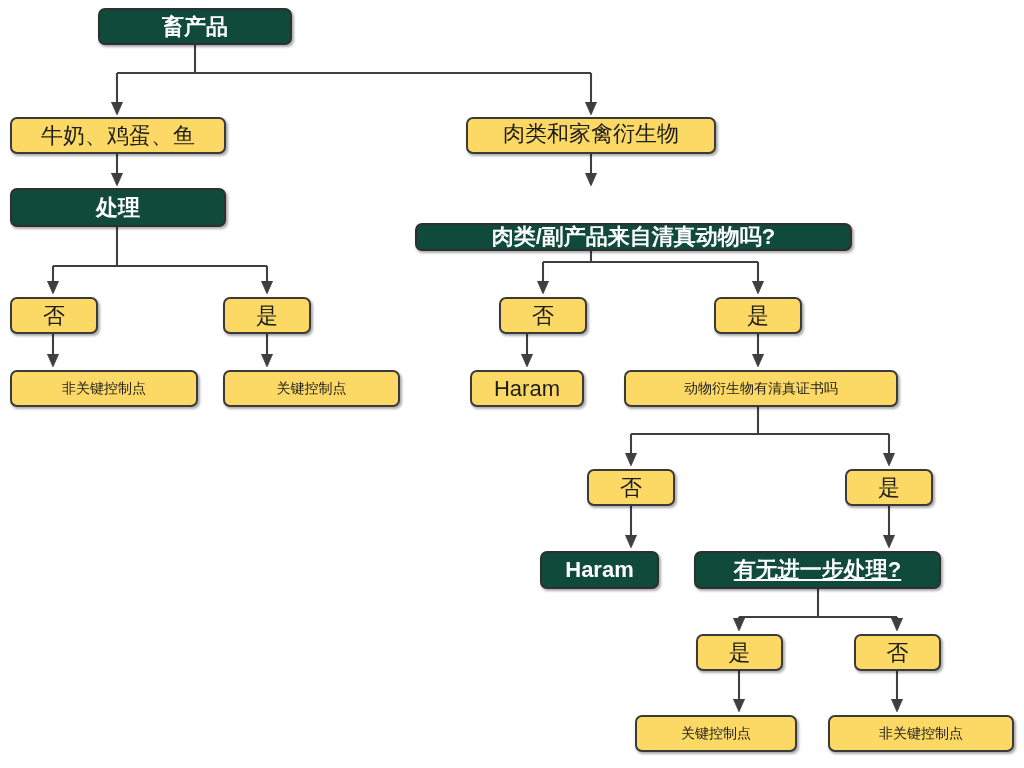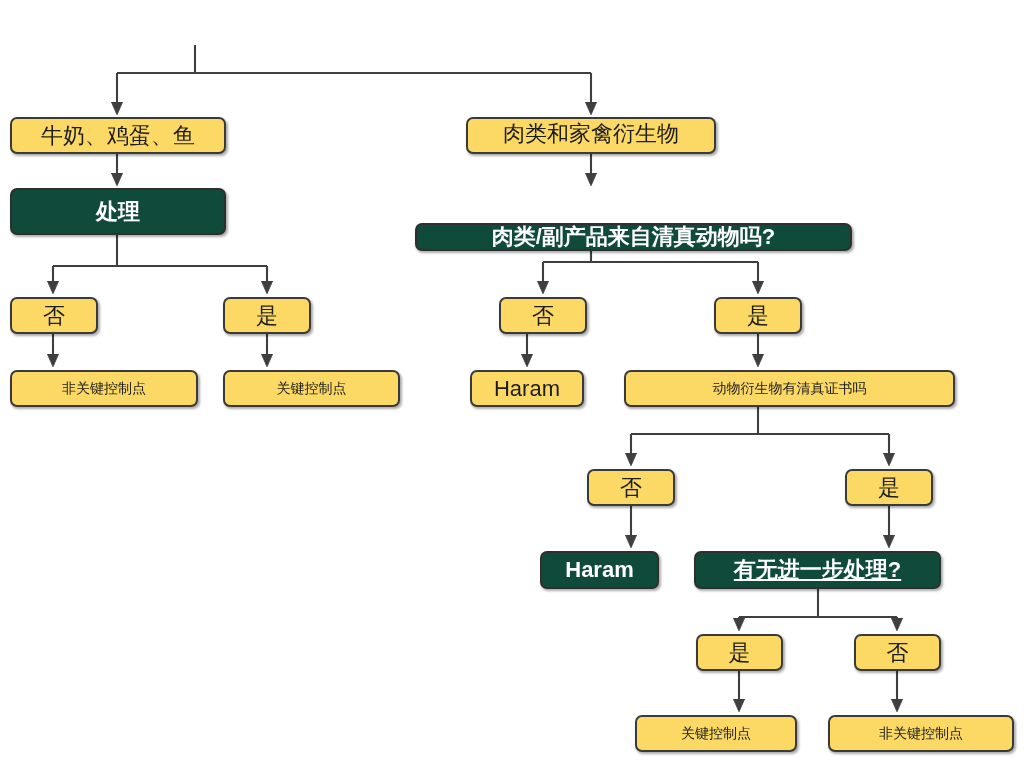--- a/index.html
+++ b/index.html
@@ -111,26 +111,29 @@
       <path d="M 818 589 L 818 617"></path>
       <path d="M 739 617 L 897 617"></path>
       <path d="M 739 617 L 739 629" marker-end="url(#arrow)"></path>
       <path d="M 897 617 L 897 629" marker-end="url(#arrow)"></path>
 
       <path d="M 739 671 L 739 710" marker-end="url(#arrow)"></path>
       <path d="M 897 671 L 897 710" marker-end="url(#arrow)"></path>
     </g>
   </svg>
 
+  <div class="node green fs-22" style="left:98px; top:8px; width:194px; height:37px;">
+    <span class="label">畜产品</span>
+  </div>
 
   <div class="node yellow fs-22" style="left:10px; top:117px; width:216px; height:37px;">
     <span class="label">牛奶、鸡蛋、鱼</span>
   </div>
 
-  <div class="node green fs-22" style="left:10px; top:188px; width:216px; height:47px;">
+  <div class="node green fs-22" style="left:10px; top:188px; width:216px; height:39px;">
     <span class="label">处理</span>
   </div>
 
   <div class="node yellow fs-22" style="left:10px; top:297px; width:88px; height:37px;">
     <span class="label">否</span>
   </div>
 
   <div class="node yellow fs-22" style="left:223px; top:297px; width:88px; height:37px;">
     <span class="label">是</span>
   </div>
@@ -156,21 +159,21 @@
   </div>
 
   <div class="node yellow fs-22" style="left:714px; top:297px; width:88px; height:37px;">
     <span class="label">是</span>
   </div>
 
   <div class="node yellow fs-22" style="left:470px; top:370px; width:114px; height:37px;">
     <span class="label">Haram</span>
   </div>
 
-  <div class="node yellow fs-21" style="left:624px; top:370px; width:331px; height:37px;">
+  <div class="node yellow fs-21" style="left:624px; top:370px; width:274px; height:37px;">
     <span class="label">动物衍生物有清真证书吗</span>
   </div>
 
   <div class="node yellow fs-22" style="left:587px; top:469px; width:88px; height:37px;">
     <span class="label">否</span>
   </div>
 
   <div class="node yellow fs-22" style="left:845px; top:469px; width:88px; height:37px;">
     <span class="label">是</span>
   </div>

